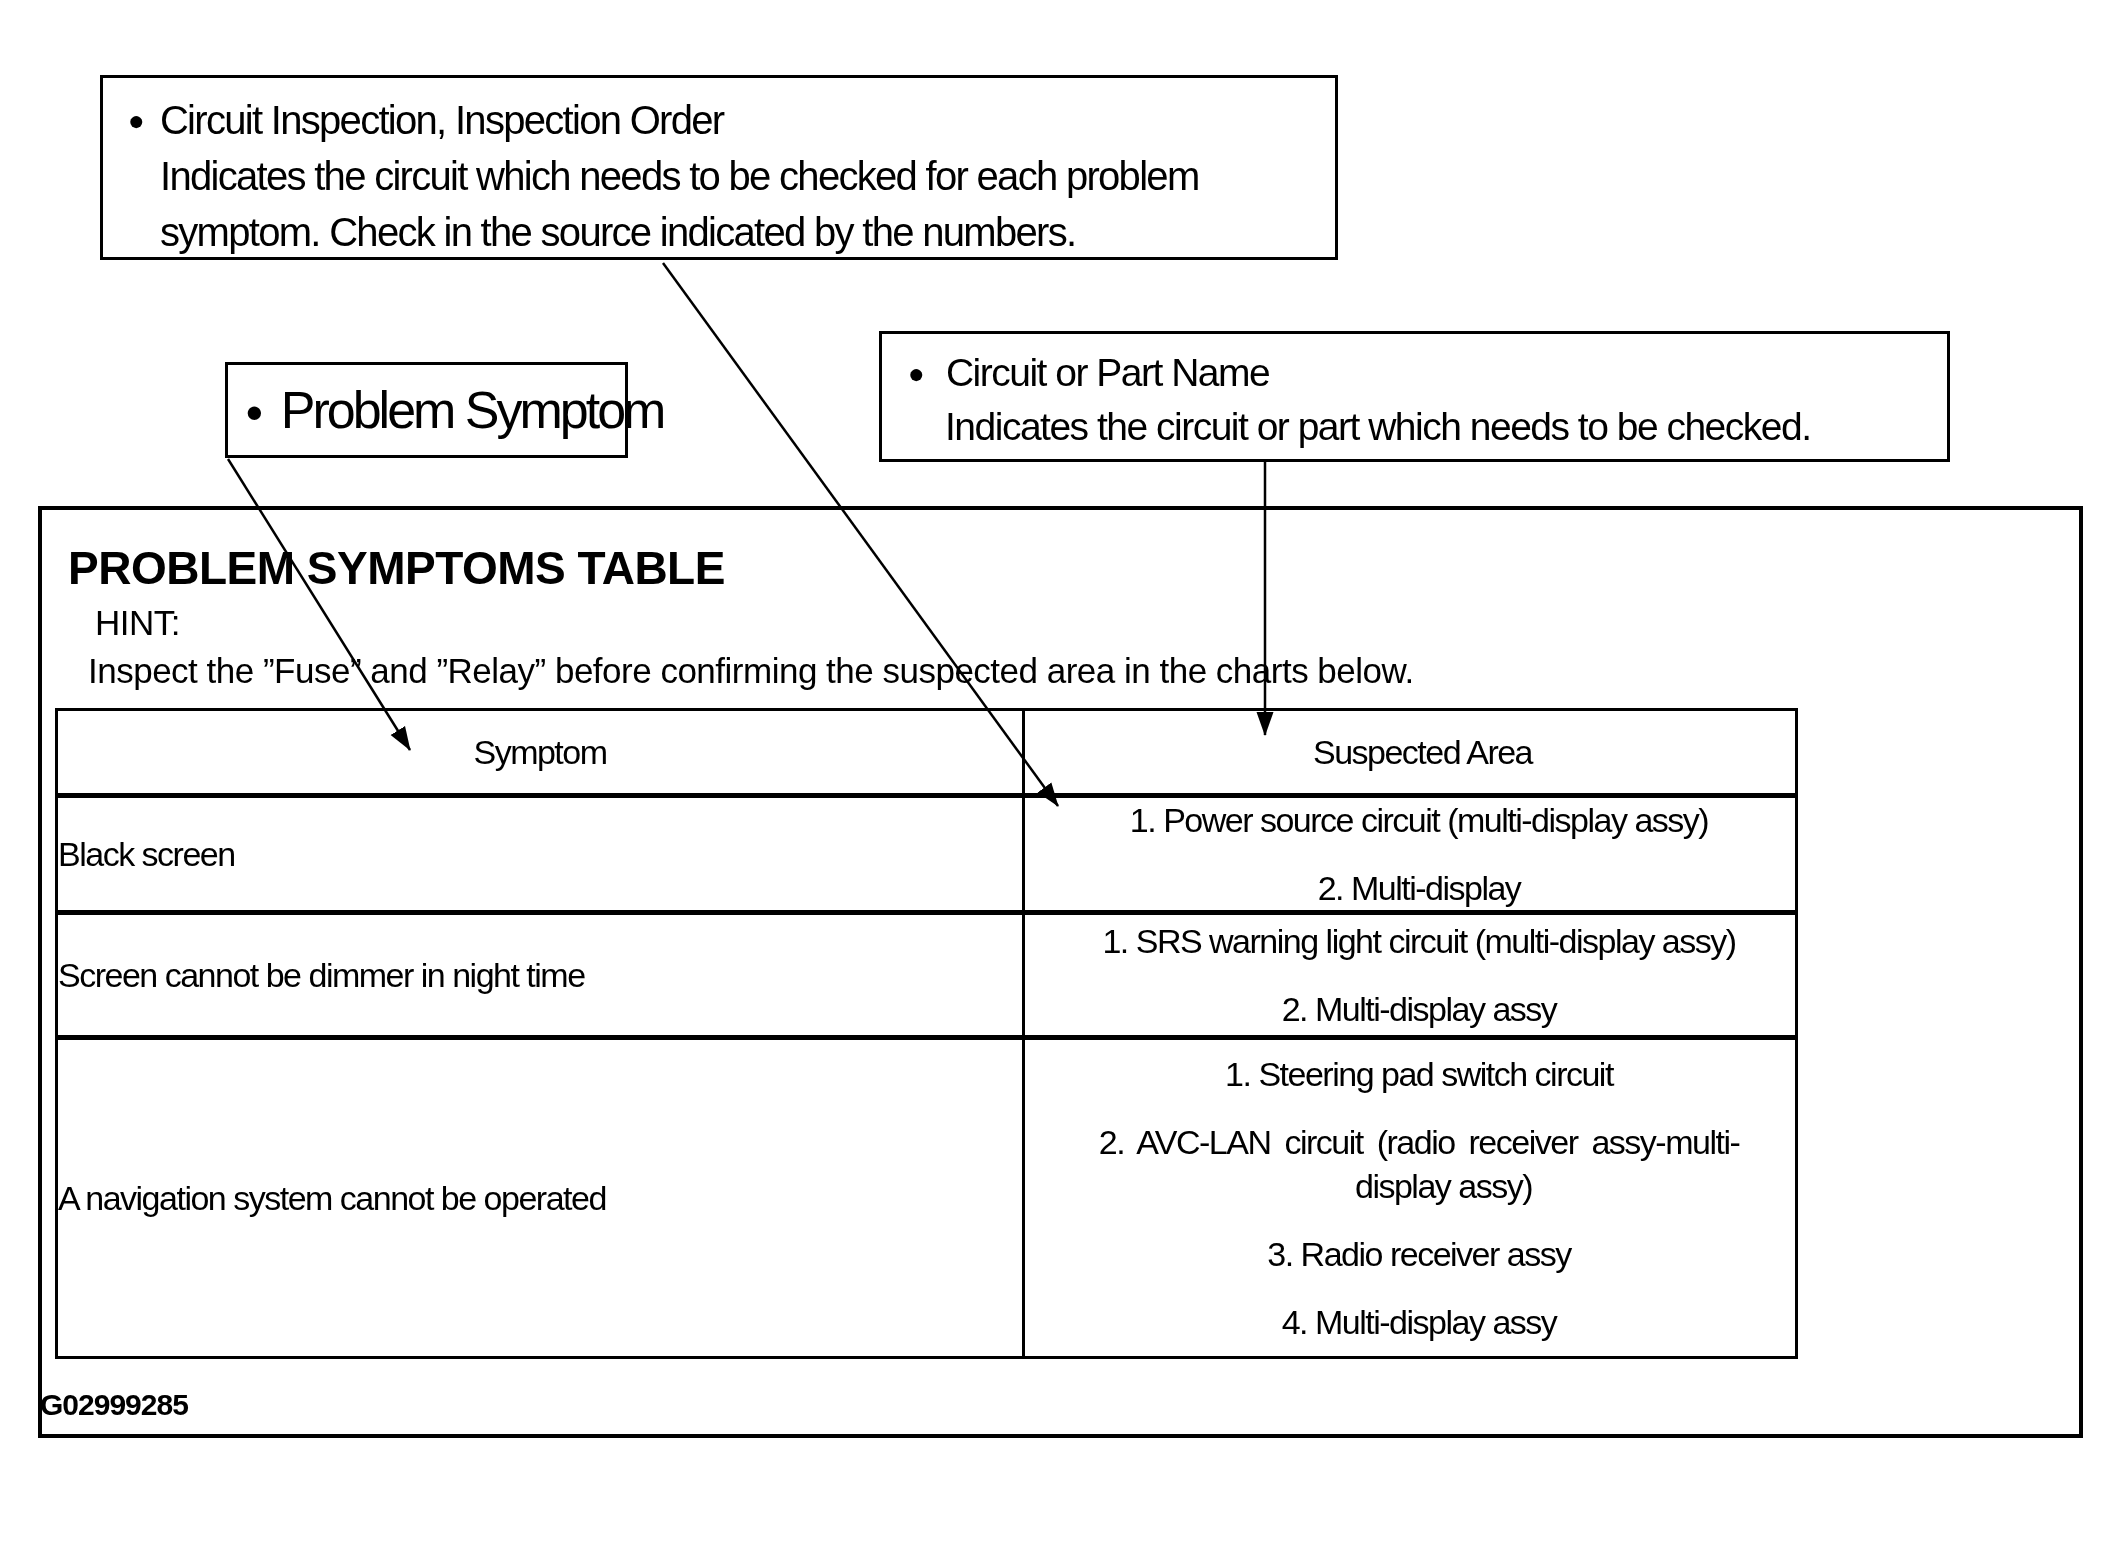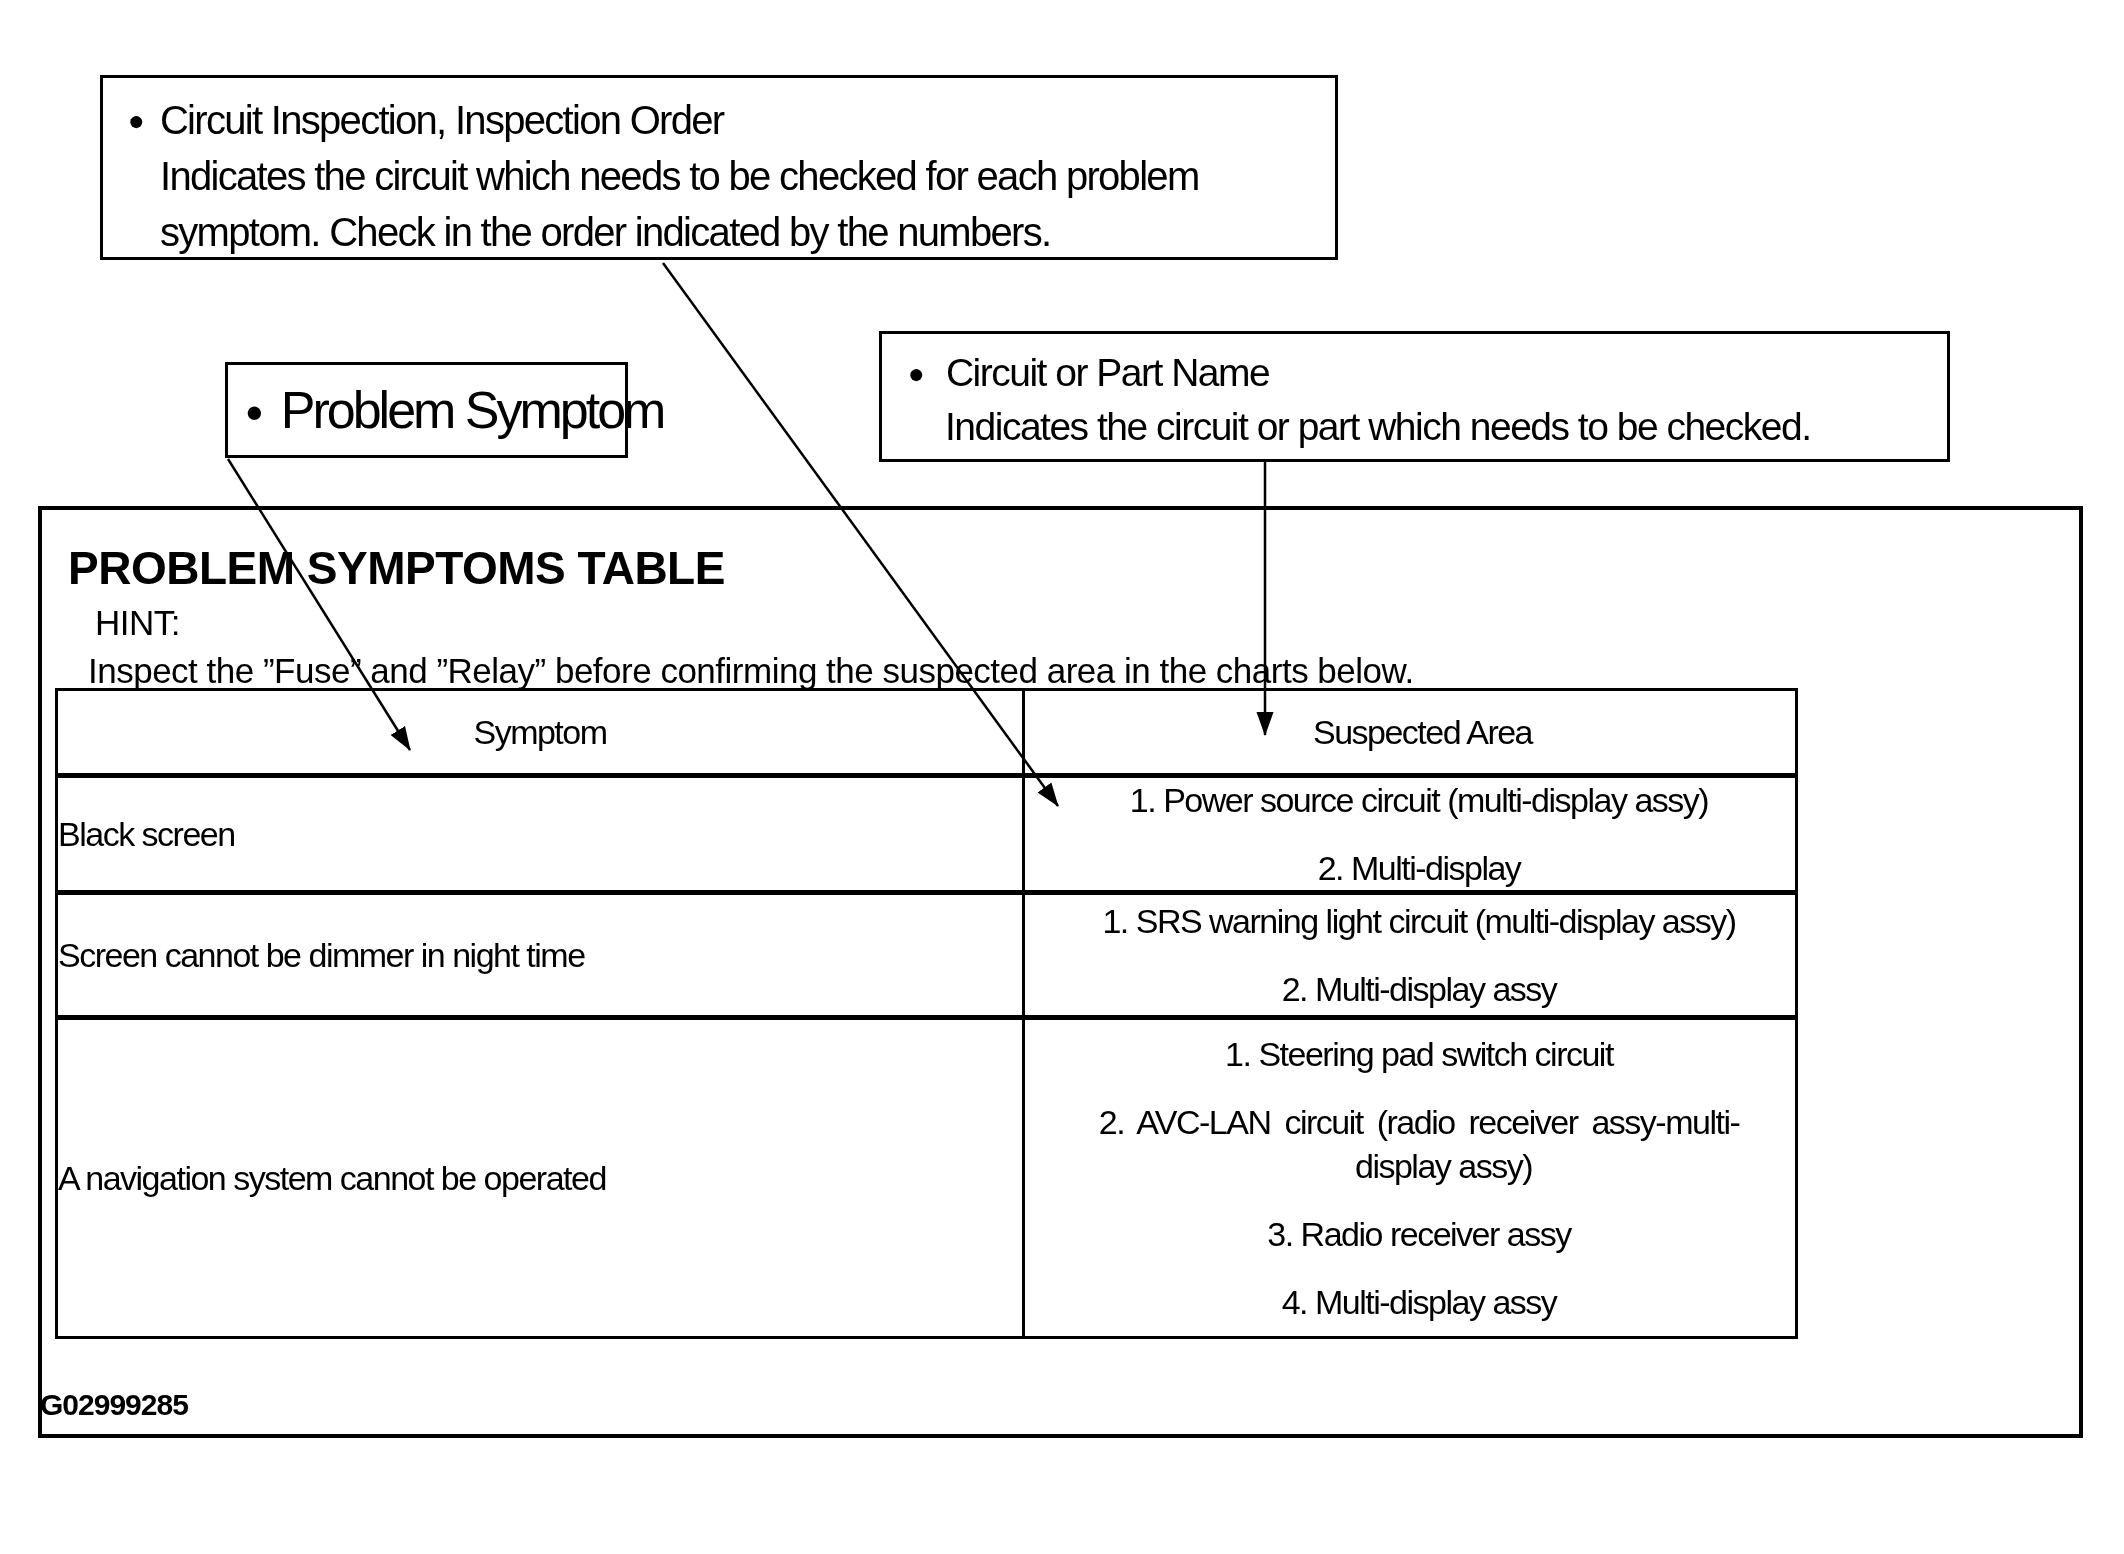--- a/index.html
+++ b/index.html
@@ -34,21 +34,21 @@
 
   
   .panel-box { left:38px; top:506px; width:2045px; height:932px;
                border:4px solid #000; box-sizing:border-box; background:#fff; }
   .panel-title { left:68px; top:541px; font-size:46px; font-weight:bold;
                  letter-spacing:-0.5px; white-space:nowrap; }
   .hint-label { left:95px; top:603px; font-size:35px; letter-spacing:-0.5px; }
   .hint-text  { left:88px; top:651px; font-size:35px; letter-spacing:-0.5px; white-space:nowrap; }
 
   
-  .symptoms-table { position:absolute; left:55px; top:688px; width:1740px;
+  .symptoms-table { position:absolute; left:55px; top:708px; width:1740px;
                     border-collapse:collapse; table-layout:fixed;
                     font-size:34px; letter-spacing:-1.5px; }
   .symptoms-table th, .symptoms-table td {
     border:3px solid #000; padding:0; box-sizing:border-box; background:#fff;
   }
   .symptoms-table th { height:86px; font-weight:normal; text-align:center; vertical-align:middle; }
   .symptoms-table th.col-suspected { text-indent:25px; }
   .symptoms-table th, .row-1 td, .row-2 td { border-bottom-width:5px; }
   .row-1 td { height:114px; }
   .row-2 td { height:125px; }
@@ -68,21 +68,21 @@
 <body>
 
 <div class="page">
 
   <div class="callout co-top">
     <div class="co-line co-first">
       <span class="bullet">●</span>
       <span>Circuit Inspection, Inspection Order</span>
     </div>
     <div class="co-line co-indent">Indicates the circuit which needs to be checked for each problem</div>
-    <div class="co-line co-indent">symptom. Check in the order indicated by the numbers.</div>
+    <div class="co-line co-indent">symptom. Check in the source indicated by the numbers.</div>
   </div>
 
   <div class="callout co-problem">
     <span class="bullet big">●</span>
     <span>Problem Symptom</span>
   </div>
 
   <div class="callout co-circuit">
     <div class="co-line co-first">
       <span class="bullet">●</span>

